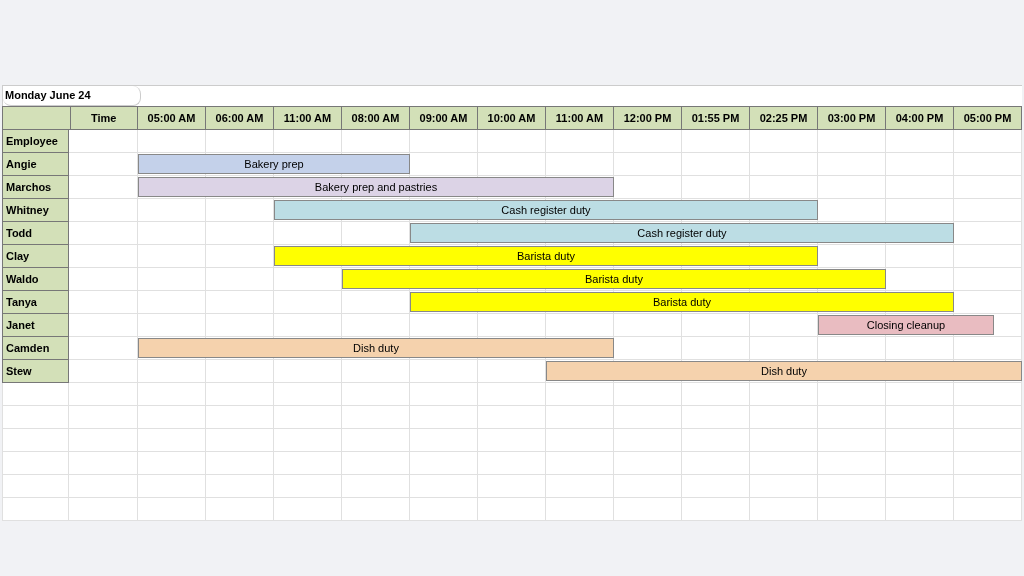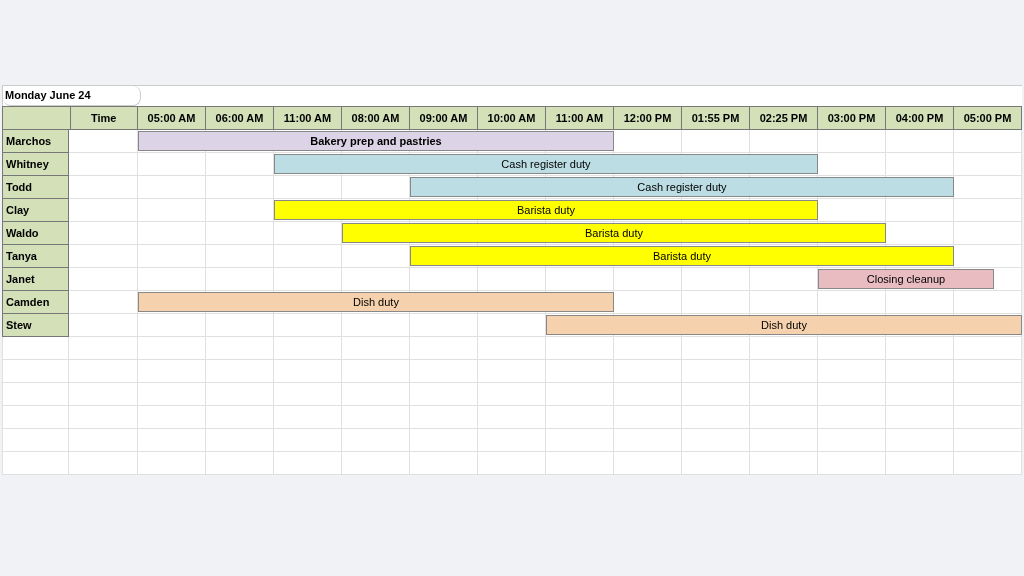--- a/index.html
+++ b/index.html
@@ -123,42 +123,85 @@
         <div class="hcell slot-col">11:00 AM</div>
         <div class="hcell slot-col">12:00 PM</div>
         <div class="hcell slot-col">01:55 PM</div>
         <div class="hcell slot-col">02:25 PM</div>
         <div class="hcell slot-col">03:00 PM</div>
         <div class="hcell slot-col">04:00 PM</div>
         <div class="hcell slot-col">05:00 PM</div>
       </div>
   </div>
 
+  <div class="body-row">
+    <div class="emp-cell">Employee</div>
+    <div class="grid-area">
+      <div class="grid-cells" id="spacer-grid">
+          <div class="gcell time"></div>
+          <div class="gcell"></div>
+          <div class="gcell"></div>
+          <div class="gcell"></div>
+          <div class="gcell"></div>
+          <div class="gcell"></div>
+          <div class="gcell"></div>
+          <div class="gcell"></div>
+          <div class="gcell"></div>
+          <div class="gcell"></div>
+          <div class="gcell"></div>
+          <div class="gcell"></div>
+          <div class="gcell"></div>
+          <div class="gcell"></div>
+        </div>
+    </div>
+  </div>
 
   <div id="body-rows">
       <div class="body-row">
+        <div class="emp-cell">Angie</div>
+        <div class="grid-area">
+          <div class="grid-cells">
+            <div class="gcell time"></div>
+            <div class="gcell"></div>
+            <div class="gcell"></div>
+            <div class="gcell"></div>
+            <div class="gcell"></div>
+            <div class="gcell"></div>
+            <div class="gcell"></div>
+            <div class="gcell"></div>
+            <div class="gcell"></div>
+            <div class="gcell"></div>
+            <div class="gcell"></div>
+            <div class="gcell"></div>
+            <div class="gcell"></div>
+            <div class="gcell"></div>
+          </div>
+          <div class="task-bar" style="left: 69px; width: 272px; background: rgb(196, 209, 234);">Bakery prep</div>
+        </div>
+      </div>
+      <div class="body-row">
         <div class="emp-cell">Marchos</div>
         <div class="grid-area">
           <div class="grid-cells">
             <div class="gcell time"></div>
             <div class="gcell"></div>
             <div class="gcell"></div>
             <div class="gcell"></div>
             <div class="gcell"></div>
             <div class="gcell"></div>
             <div class="gcell"></div>
             <div class="gcell"></div>
             <div class="gcell"></div>
             <div class="gcell"></div>
             <div class="gcell"></div>
             <div class="gcell"></div>
             <div class="gcell"></div>
             <div class="gcell"></div>
           </div>
-          <div class="task-bar" style="left: 69px; width: 476px; background: rgb(220, 211, 230); font-weight: bold;">Bakery prep and pastries</div>
+          <div class="task-bar" style="left: 69px; width: 476px; background: rgb(220, 211, 230);">Bakery prep and pastries</div>
         </div>
       </div>
       <div class="body-row">
         <div class="emp-cell">Whitney</div>
         <div class="grid-area">
           <div class="grid-cells">
             <div class="gcell time"></div>
             <div class="gcell"></div>
             <div class="gcell"></div>
             <div class="gcell"></div>

